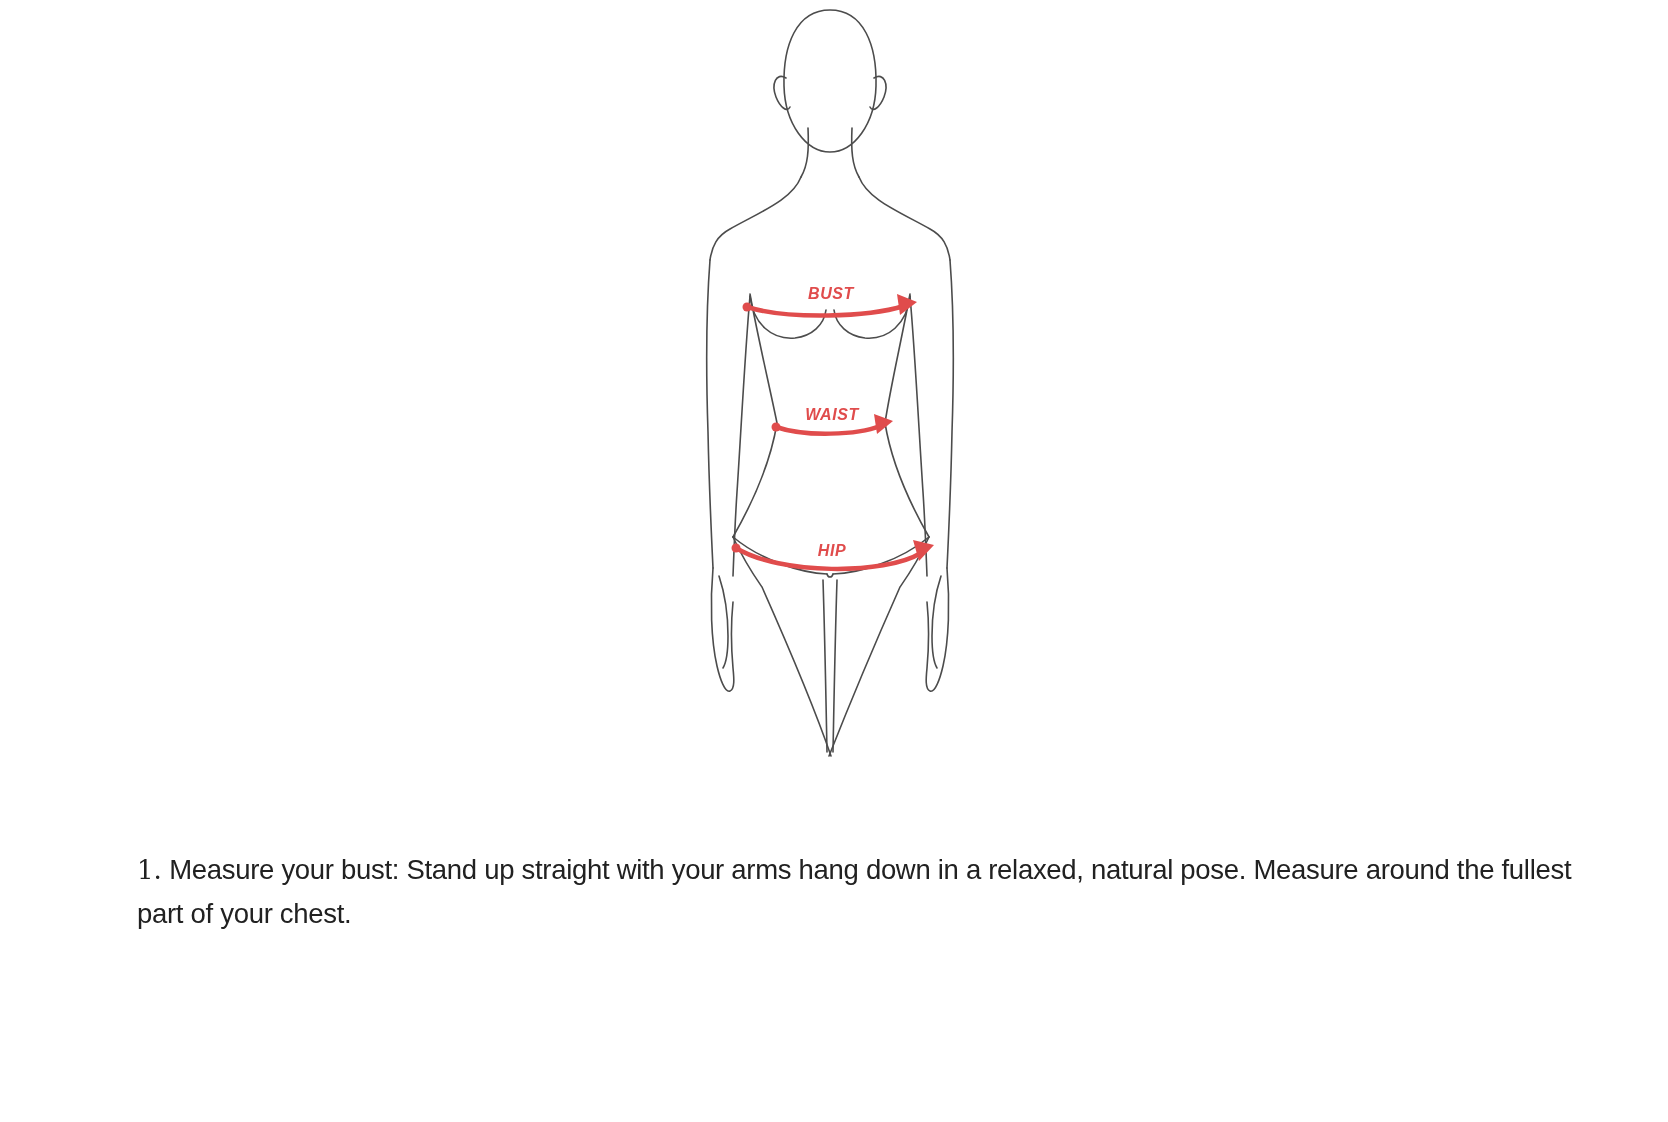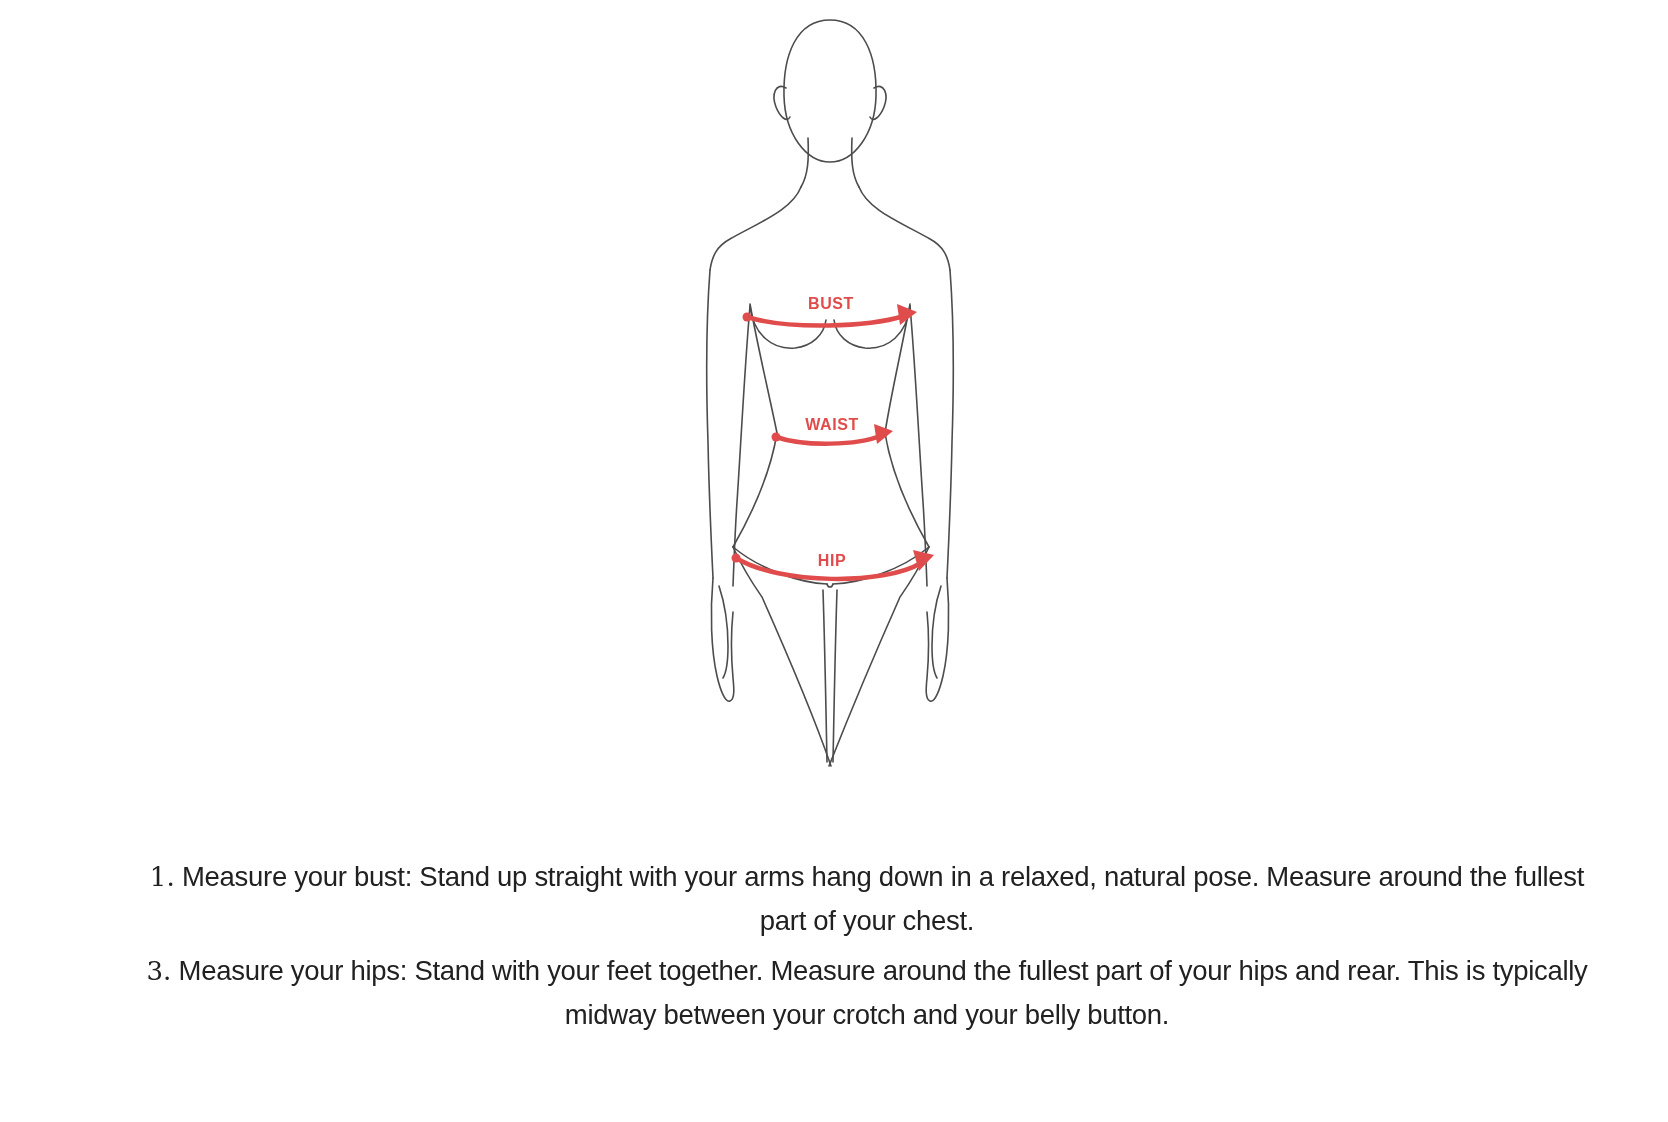--- a/index.html
+++ b/index.html
@@ -14,23 +14,24 @@
     height: 1122px;
     background: var(--background);
     font-family: "Liberation Sans", sans-serif;
     overflow: hidden;
   }
   .stage { position: relative; width: 1668px; height: 1122px; }
 
   .figure-wrap {
     position: absolute;
     left: 640px;
-    top: 12px;
+    top: 2px;
     width: 380px;
     height: 790px;
+    font-style: italic;
   }
   .figure-wrap svg { display: block; width: 100%; height: 100%; }
 
   .body-line {
     fill: none;
     stroke: var(--outline);
     stroke-width: 1.6;
     stroke-linecap: round;
     stroke-linejoin: round;
   }
@@ -52,21 +53,21 @@
   .instructions {
     position: absolute;
     left: 137px;
     top: 848px;
     width: 1460px;
     color: var(--text);
     font-size: 27.5px;
     letter-spacing: -0.3px;
     line-height: 43px;
   }
-  .instruction-item { margin: 7px; text-align: center; }
+  .instruction-item { margin: 0; }
   .num {
     font-family: "DejaVu Serif", serif;
     font-size: 26px;
     letter-spacing: 0;
   }
 </style>
 </head>
 <body>
 
 <div class="stage">
@@ -123,16 +124,15 @@
 
       <path class="red-line" d="M 96,546 C 140,573 245,573 281,551"></path>
       <polygon class="red-fill" points="294,543 273,538 279,559"></polygon>
       <circle class="red-fill" cx="96" cy="546" r="4.5"></circle>
       <text class="red-label" x="192" y="554" text-anchor="middle">HIP</text>
     </svg>
   </div>
 
   <div class="instructions">
     <p class="instruction-item"><span class="num">1.</span><span> Measure your bust: Stand up straight with your arms hang down in a relaxed, natural pose. Measure around the fullest part of your chest.</span></p>
-    <p class="instruction-item"><span class="num">3.</span><span> Measure your hips: Stand with your feet together. Measure around the fullest part of your hips and rear. This is typically midway between your crotch and your belly button.</span></p>
   </div>
 
 </div>
 
 </body></html>

